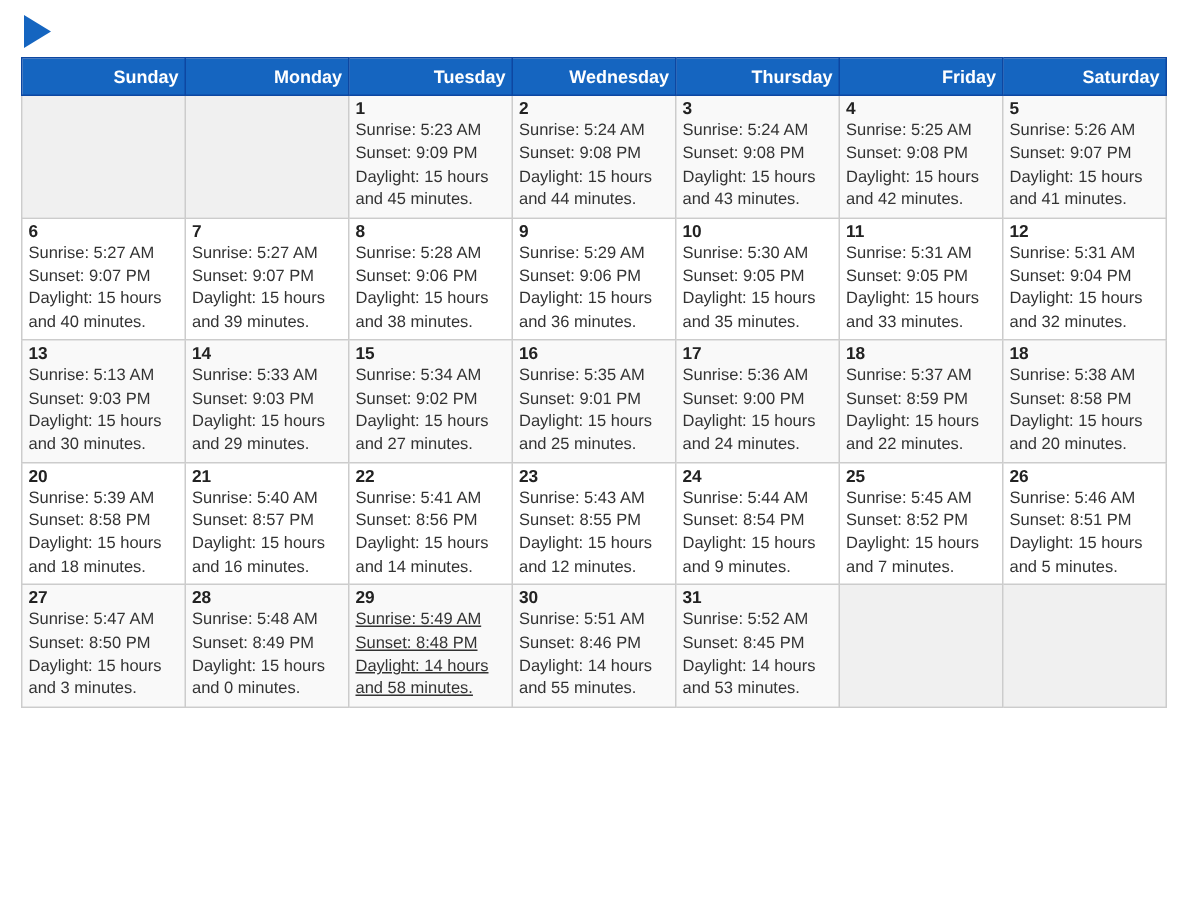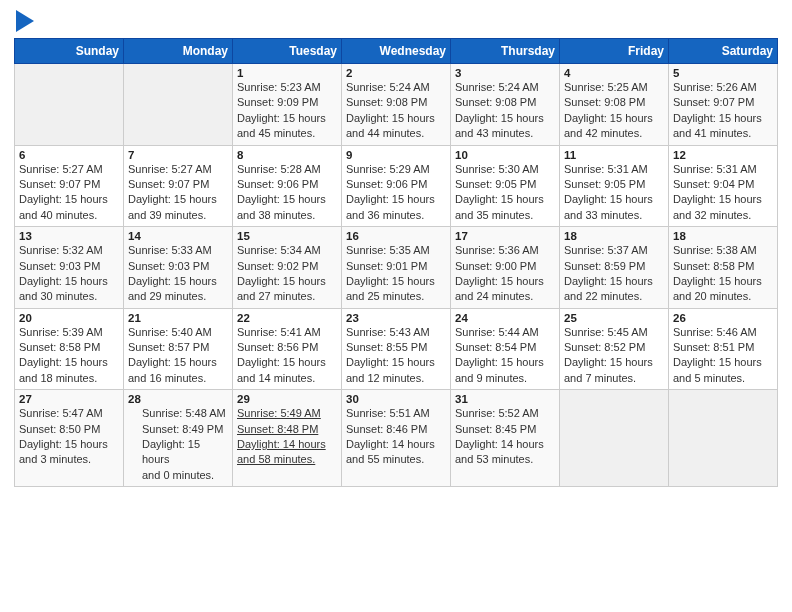--- a/index.html
+++ b/index.html
@@ -216,21 +216,21 @@
             <span class="day-number">12</span>
             <div class="day-info" style="white-space: pre-line;">Sunrise: 5:31 AM
 Sunset: 9:04 PM
 Daylight: 15 hours
 and 32 minutes.</div>
           </td>
         </tr>
         <tr>
           <td>
             <span class="day-number">13</span>
-            <div class="day-info" style="white-space: pre-line;">Sunrise: 5:32 AM
+            <div class="day-info" style="white-space: pre-line;">Sunrise: 5:13 AM
 Sunset: 9:03 PM
 Daylight: 15 hours
 and 30 minutes.</div>
           </td>
           <td>
             <span class="day-number">14</span>
             <div class="day-info" style="white-space: pre-line;">Sunrise: 5:33 AM
 Sunset: 9:03 PM
 Daylight: 15 hours
 and 29 minutes.</div>
@@ -325,21 +325,21 @@
         <tr>
           <td>
             <span class="day-number">27</span>
             <div class="day-info" style="white-space: pre-line;">Sunrise: 5:47 AM
 Sunset: 8:50 PM
 Daylight: 15 hours
 and 3 minutes.</div>
           </td>
           <td>
             <span class="day-number">28</span>
-            <div class="day-info" style="white-space: pre-line; margin-left: 14px;">Sunrise: 5:48 AM
+            <div class="day-info" style="white-space: pre-line;">Sunrise: 5:48 AM
 Sunset: 8:49 PM
 Daylight: 15 hours
 and 0 minutes.</div>
           </td>
           <td>
             <span class="day-number">29</span>
             <div class="day-info" style="white-space: pre-line; text-decoration: underline;">Sunrise: 5:49 AM
 Sunset: 8:48 PM
 Daylight: 14 hours
 and 58 minutes.</div>

